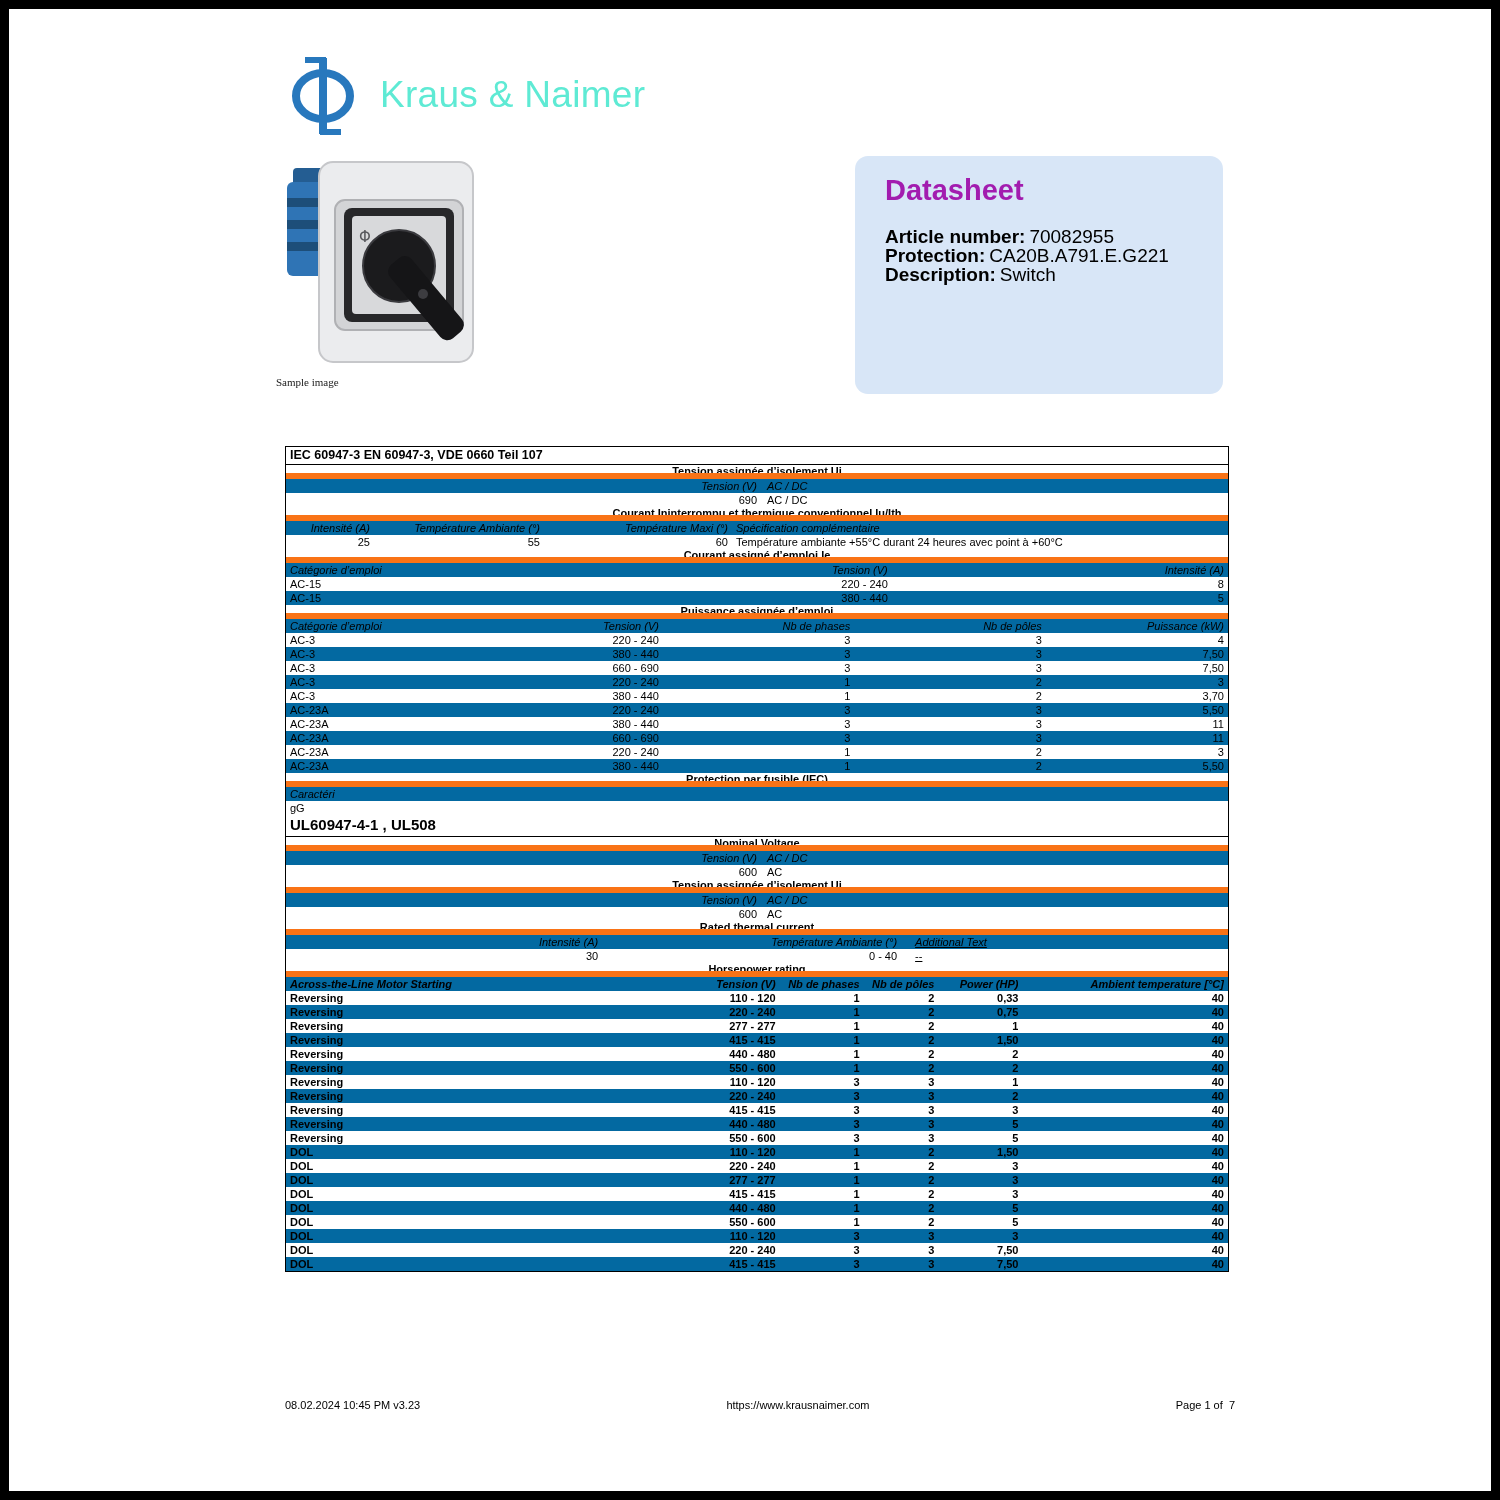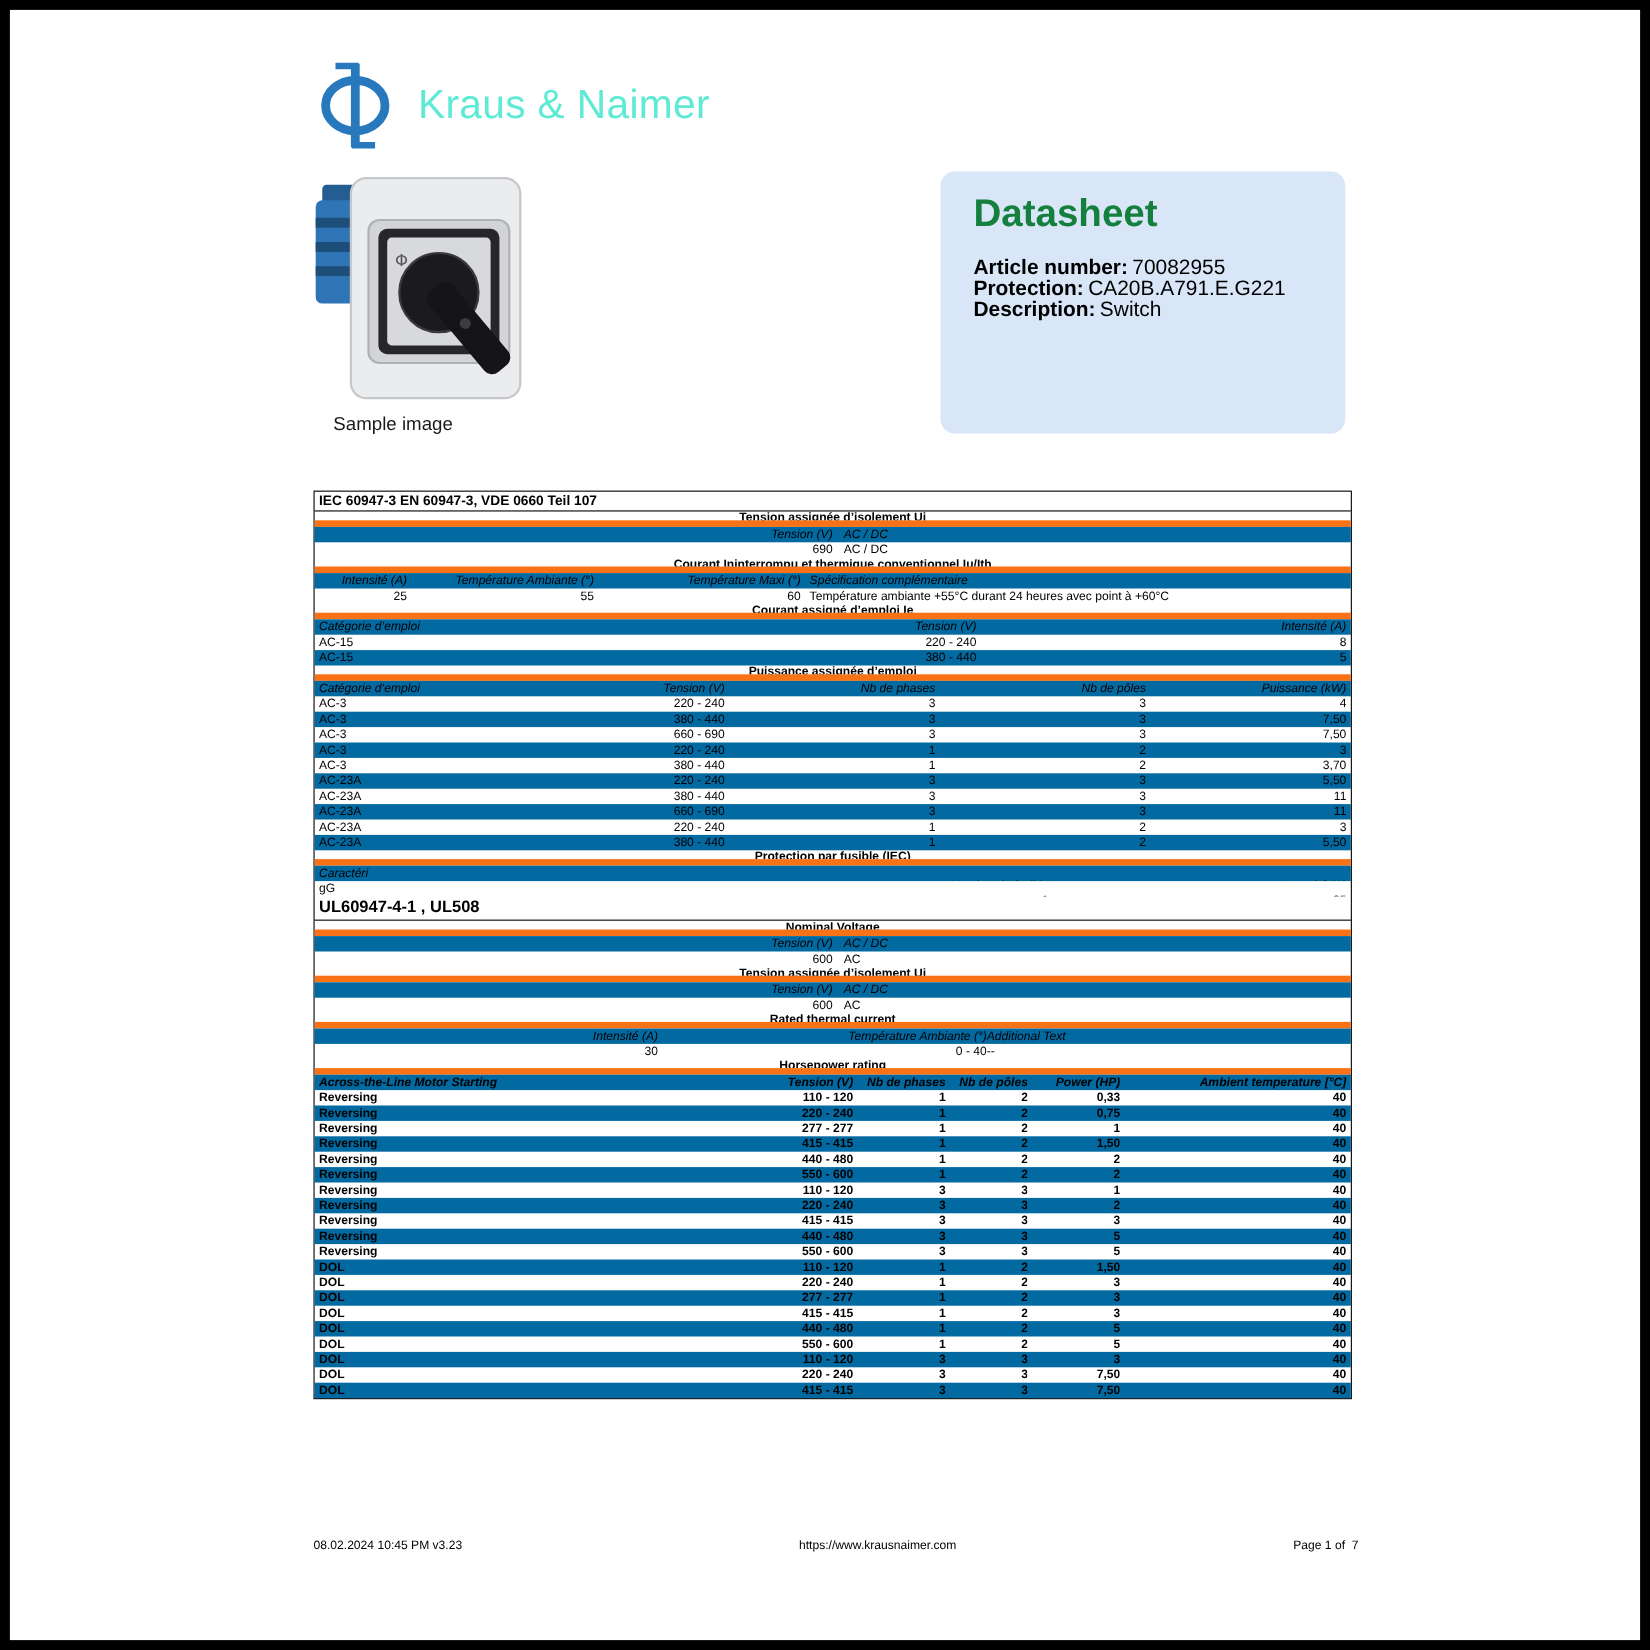--- a/index.html
+++ b/index.html
@@ -9,26 +9,26 @@
     font-family:"Liberation Sans", sans-serif; color:#000;
   }
   .page-bg { position:absolute; left:9px; top:9px; right:9px; bottom:9px; background:#fff; }
 
   
   .logo { position:absolute; left:286px; top:52px; height:86px; display:flex; align-items:center; gap:20px; }
   .brand { font-size:37px; color:#5eead4; letter-spacing:0.3px; }
 
   
   .product { position:absolute; left:283px; top:156px; }
-  .caption { position:absolute; left:303px; top:376px; font-size:17px; color:#1a1a1a; }
+  .caption { position:absolute; left:276px; top:376px; font-size:11px; color:#1a1a1a;font-family:Liberation Serif, serif; }
 
   
   .card { position:absolute; left:855px; top:156px; width:368px; height:238px;
           background:#d8e6f7; border-radius:13px; padding:18px 30px; }
-  .card h1 { font-size:35px; font-weight:bold; color:#15803d; margin-bottom:20px; }
+  .card h1 { font-size:29px; font-weight:bold; color:#a21caf; margin-bottom:20px; }
   .cfield { font-size:19px; line-height:19px; }
   .flabel { font-weight:bold; margin-right:4px; }
 
   
   .spec-table { position:absolute; left:285px; top:446px; width:944px; border:1px solid #000; background:#fff; }
   .trow { display:grid; height:14px; line-height:14px; font-size:11px; padding:0 4px; overflow:hidden; }
   .tcell { white-space:nowrap; overflow:hidden; }
   .trow.gray { background:#0369a1; }
   .trow.hdr { font-style:italic; }
   .trow.title { height:18px; line-height:16px; font-weight:bold; font-size:12.5px; border-bottom:1px solid #000; }
@@ -43,21 +43,21 @@
   .t4 .c0,.t4 .c1,.t4 .c2 { text-align:right; }
   .t4 .c3 { padding-left:8px; }
   .t3a { grid-template-columns:36% 28% 36%; }
   .t3a .c1,.t3a .c2 { text-align:right; }
   .t5  { grid-template-columns:22% 17.5% 20.5% 20.5% 19.5%; }
   .t5 .c1,.t5 .c2,.t5 .c3,.t5 .c4 { text-align:right; }
   .t3b { grid-template-columns:40% 31% 29%; }
   .t3b .c1,.t3b .c2 { text-align:right;margin-top:11px; }
   .t3c { grid-template-columns:33% 32% 35%; }
   .t3c .c0,.t3c .c1 { text-align:right; }
-  .t3c .c2 { padding-left:0; }
+  .t3c .c2 { padding-left:18px;text-decoration:underline; }
   .t6  { grid-template-columns:30% 22% 9% 8% 9% 22%;font-weight:bold; }
   .t6 .c1,.t6 .c2,.t6 .c3,.t6 .c4,.t6 .c5 { text-align:right; }
 
   
   .footer { position:absolute; left:285px; top:1399px; width:950px; display:flex;
             justify-content:space-between; font-size:11px; }
   .footer span, .footer a { white-space:pre; }
   .footer a { color:#000; text-decoration:none; }
 </style>
 </head>

